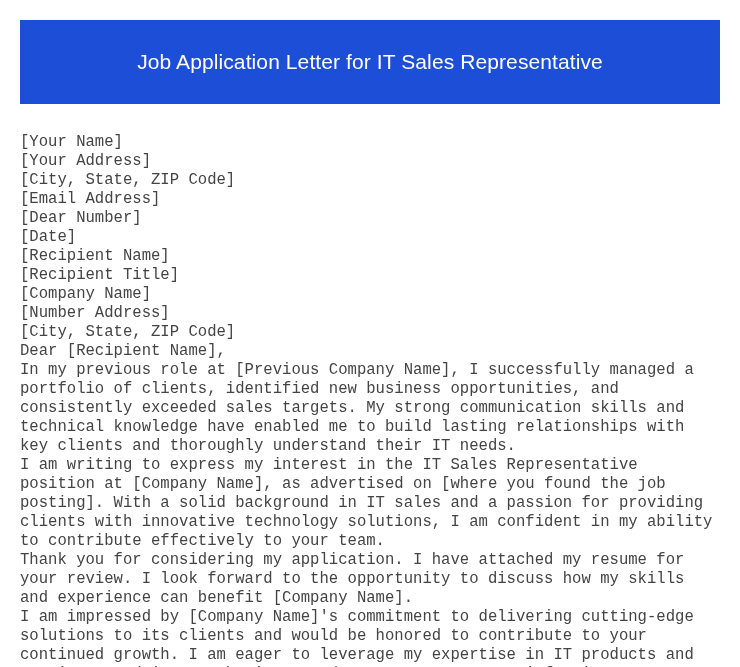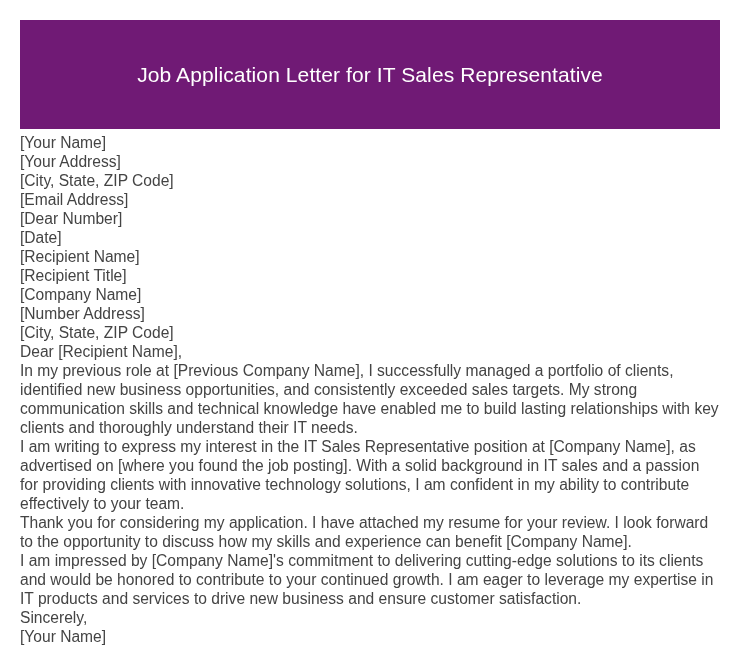--- a/index.html
+++ b/index.html
@@ -12,22 +12,22 @@
       height: 667px;
       overflow: hidden;
       position: relative;
       font-family: "Liberation Sans", sans-serif;
     }
     .title-band {
       position: absolute;
       left: 20px;
       top: 20px;
       width: 700px;
-      height: 109px;
-      background: #701a75;
+      height: 84px;
+      background: #1d4ed8;
       display: flex;
       align-items: center;
       justify-content: center;
     }
     .title-band h1 {
       margin: 0;
       color: #ffffff;
       font-weight: normal;
       font-size: 21px;
       letter-spacing: 0.1px;
@@ -39,20 +39,21 @@
       top: 133px;
       width: 700px;
       color: #444444;
       font-size: 15.6px;
       line-height: 19px;
       font-family: "Liberation Sans", sans-serif;
     }
     .letter .line, .letter .para {
       margin: 0;
       padding: 0;
+      font-family: Liberation Mono, monospace;
     }
   </style>
 </head>
 <body>
 
 <div class="title-band">
   <h1>Job Application Letter for IT Sales Representative</h1>
 </div>
 
 <div class="letter">

